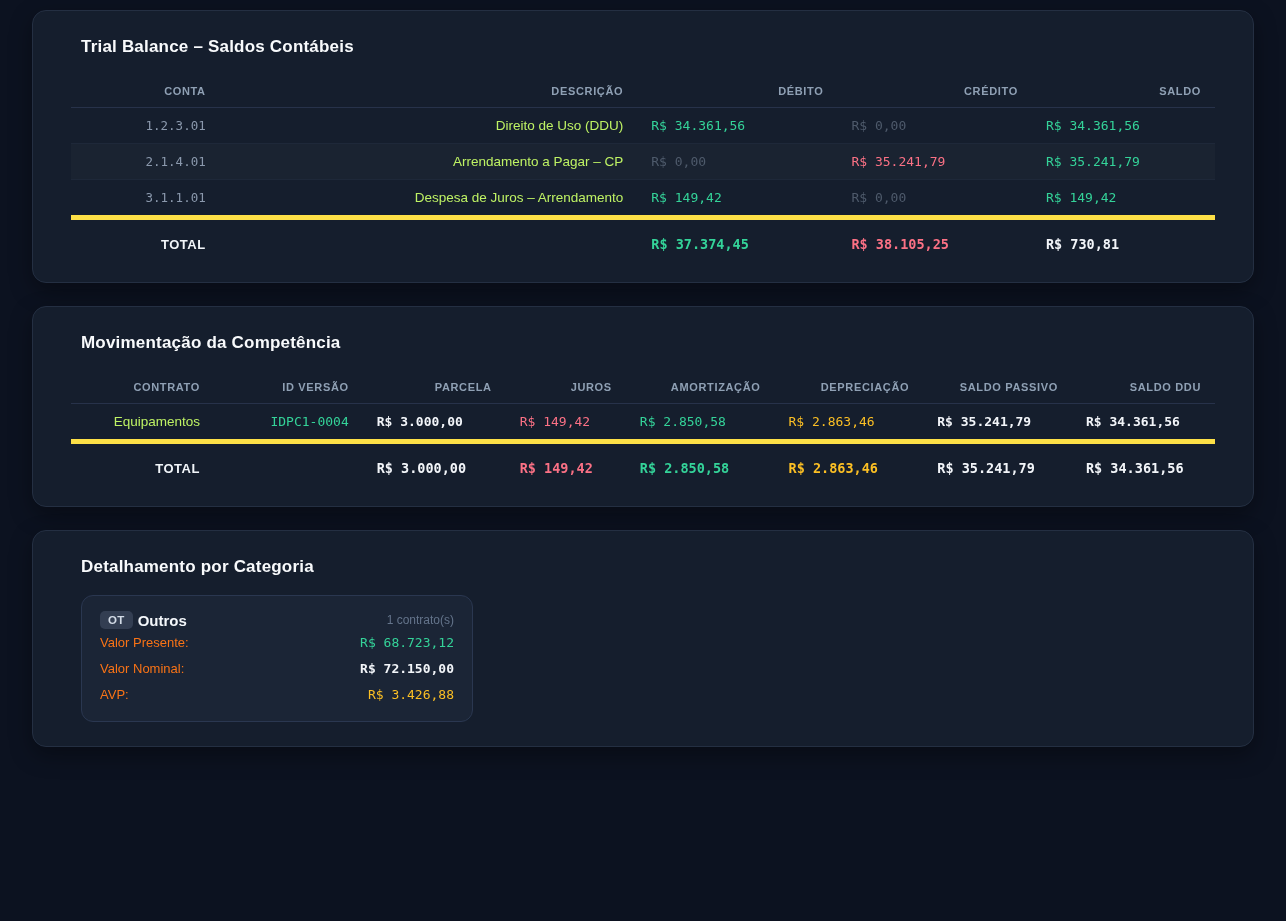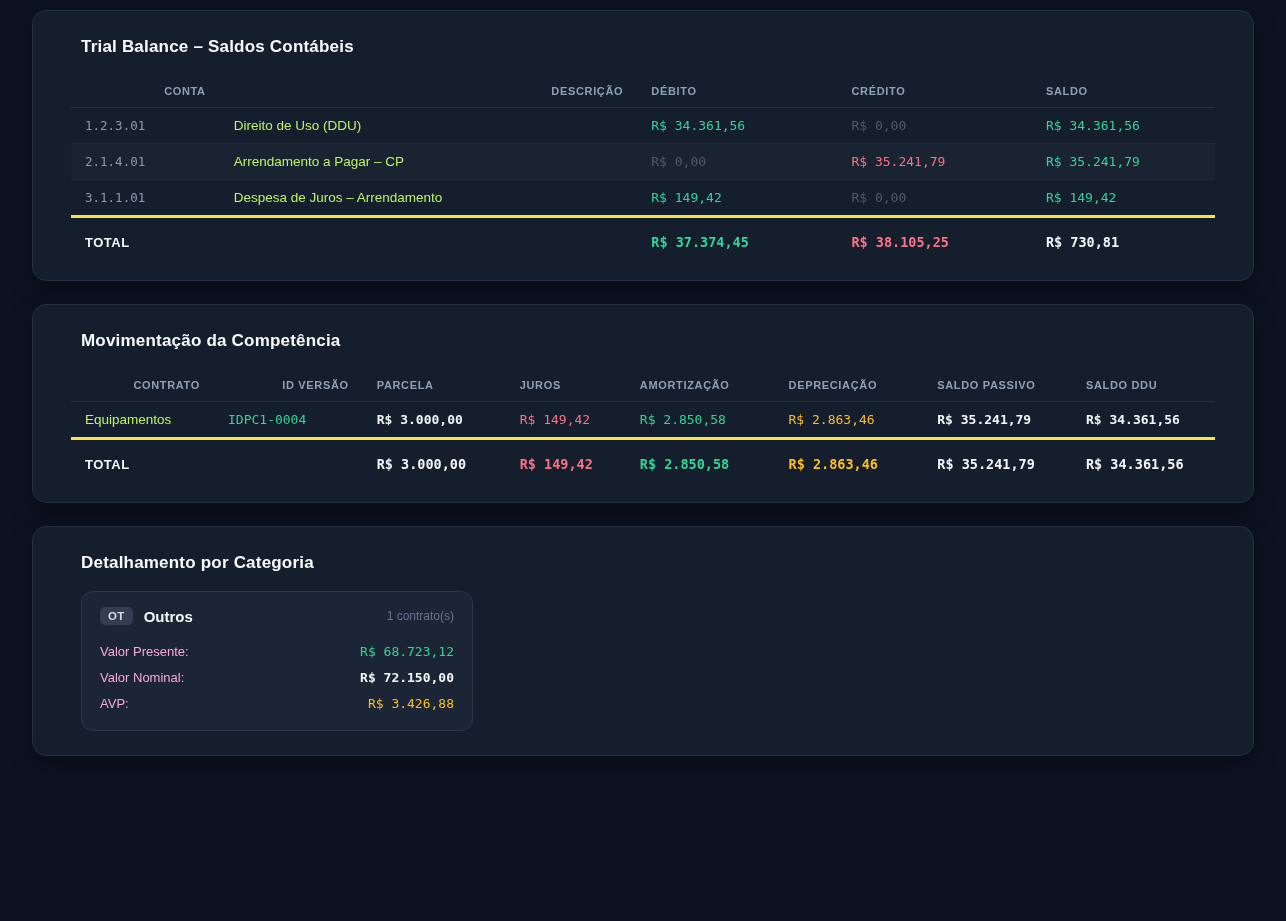--- a/index.html
+++ b/index.html
@@ -20,56 +20,56 @@
     box-shadow:0 8px 22px rgba(0,0,0,.35);
   }
   .panel-title{
     font-size:17px;font-weight:700;color:#f8fafc;
     letter-spacing:.2px;margin:2px 0 18px 10px;
   }
   table{width:100%;border-collapse:collapse;table-layout:fixed}
   th{
     font-size:11px;font-weight:700;letter-spacing:.06em;
     color:#8fa0b4;text-transform:uppercase;
-    padding:10px 14px;border-bottom:1px solid #27324a;text-align:left;
+    padding:10px 14px;border-bottom:1px solid #27324a;text-align:right;
     white-space:nowrap;overflow:hidden;
   }
   th.left{text-align:right}
   td{
     padding:10px 14px;border-bottom:1px solid #1e2839;
     font-size:13.5px;text-align:left;vertical-align:middle;white-space:nowrap;
   }
-  td.left{text-align:left}
+  td.left{text-align:right}
   tbody tr:nth-child(even){background:rgba(255,255,255,.025)}
   .mono{font-family:"DejaVu Sans Mono","Liberation Mono",monospace;font-size:13px}
   .acct{font-family:"DejaVu Sans Mono","Liberation Mono",monospace;font-size:12.5px;color:#8b99ad}
   .desc{font-size:13.5px;color:#bef264}
-  tfoot td{border-bottom:none;border-top:3px solid #fde047;padding:16px 14px 6px}
+  tfoot td{border-bottom:none;border-top:5px solid #fde047;padding:16px 14px 6px}
   .total-label{font-size:13px;letter-spacing:.04em;color:#f1f5f9;font-weight:700}
   tfoot .mono{font-weight:700;font-size:13.5px}
   .strong{font-weight:700}
   [data-tone="positive"]{color:var(--positive)}
   [data-tone="negative"]{color:var(--negative)}
   [data-tone="amber"]{color:var(--amber)}
   [data-tone="dim"]{color:var(--dim)}
   [data-tone="bright"]{color:var(--bright)}
   
   .cat-card{
     width:392px;background:#1b2536;border:1px solid #2a3750;
     border-radius:12px;padding:15px 18px 14px;margin-left:10px;
   }
-  .cat-head{display:flex;align-items:center;gap:11px;margin-bottom:13px}
+  .cat-head{display:flex;align-items:center;gap:5px;}
   .badge{
     background:#333e52;color:#d3dbe6;font-size:11.5px;font-weight:700;
     padding:3px 8px;border-radius:5px;letter-spacing:.03em;
   }
   .cat-name{font-size:15px;font-weight:700;color:#f4f7fb}
   .cat-count{margin-left:auto;font-size:12px;color:#64748b}
   .cat-row{display:flex;justify-content:space-between;align-items:center;padding:5.5px 0;font-size:13px}
-  .cat-label{color:#f9a8d4}
+  .cat-label{color:#f97316}
 </style>
 </head>
 <body>
 
 <section class="panel">
   <h2 class="panel-title">Trial Balance – Saldos Contábeis</h2>
   <table>
     <colgroup>
       <col style="width:13%">
         <col style="width:36.5%">

